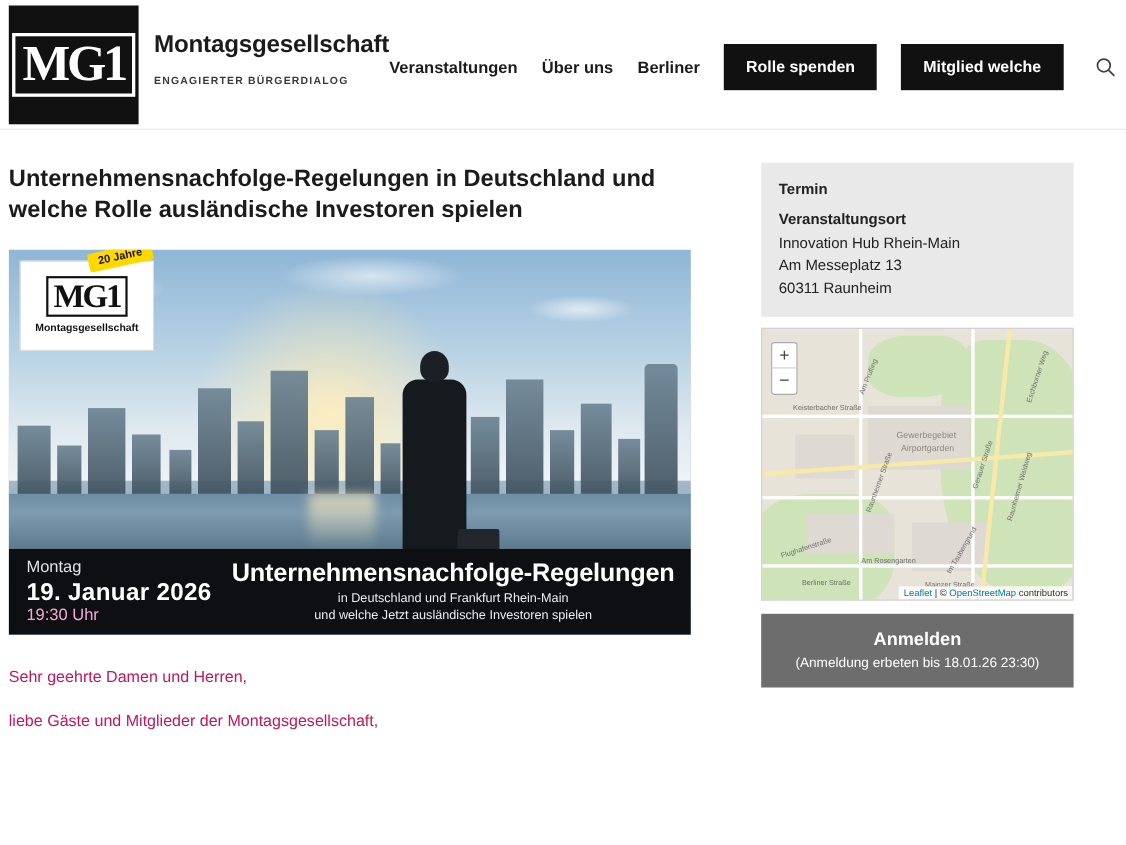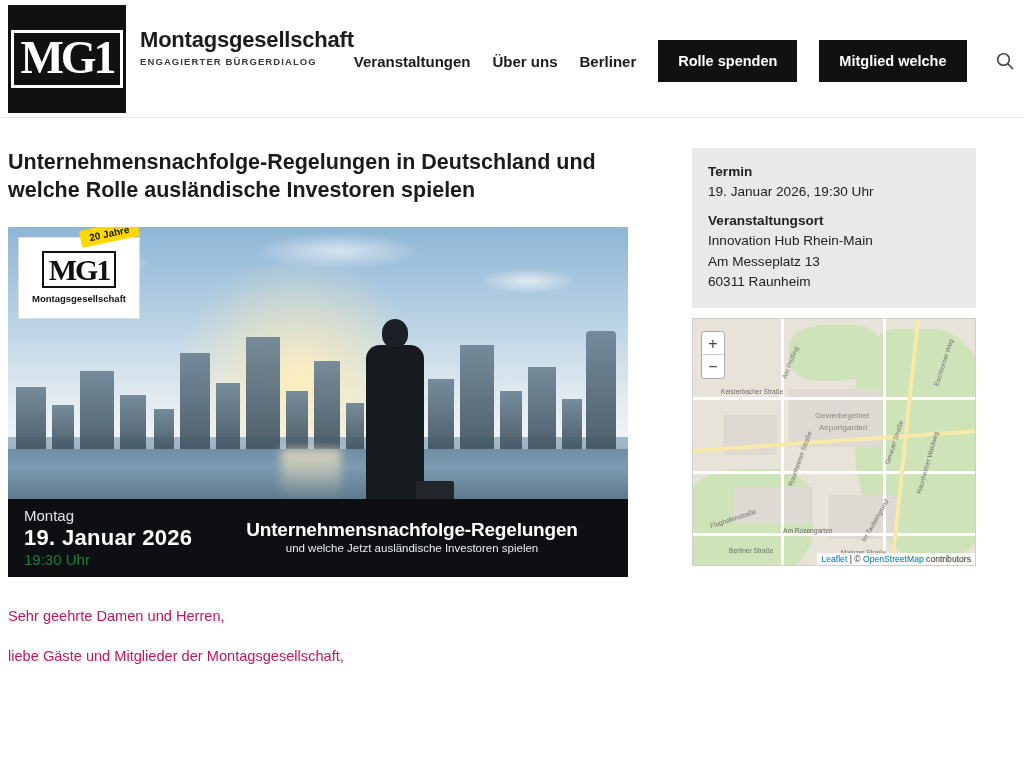--- a/index.html
+++ b/index.html
@@ -48,21 +48,21 @@
     font-weight: bold;
     color: #1b1b1b;
     letter-spacing: -0.2px;
     line-height: 1.1;
   }
   .brand-sub {
     font-size: 9.5px;
     font-weight: bold;
     letter-spacing: 1.1px;
     color: #3a3a3a;
-    margin-top: 4px;
+    margin-top: 16px;
   }
   .nav {
     margin-left: auto;
     margin-top: 40px;
     display: flex;
     align-items: center;
     gap: 22px;
     padding-right: 14px;
   }
   .nav-link {
@@ -191,23 +191,23 @@
     display: flex;
     align-items: center;
   }
   .hero-bar-left {
     width: 200px;
     padding-left: 16px;
     line-height: 1.18;
   }
   .hb-day { font-size: 15px; color: #dfe3e7; }
   .hb-date { font-size: 22px; font-weight: bold; letter-spacing: .3px; }
-  .hb-time { font-size: 15px; color: #15803d; }
+  .hb-time { font-size: 15px; color: #f9a8d4; }
   .hero-bar-right { flex: 1; text-align: center; padding-right: 12px; }
-  .hb-title { font-size: 19px; font-weight: bold; letter-spacing: -.2px; }
+  .hb-title { font-size: 23px; font-weight: bold; letter-spacing: -.2px; }
   .hb-sub { font-size: 11.5px; line-height: 1.35; margin-top: 3px; color: #e9edf0; }
 
   .body-text { margin-top: 28px; width: 600px; }
   .body-text p {
     margin: 0 0 18px 0;
     font-size: 14.6px;
     line-height: 1.55;
     color: #be185d;
   }
 
@@ -348,37 +348,37 @@
       <div class="hero-badge">20 Jahre</div>
 
       <div class="hero-bar">
         <div class="hero-bar-left">
           <div class="hb-day">Montag</div>
           <div class="hb-date">19. Januar 2026</div>
           <div class="hb-time">19:30 Uhr</div>
         </div>
         <div class="hero-bar-right">
           <div class="hb-title">Unternehmensnachfolge-Regelungen</div>
+          <div class="hb-sub">in Deutschland und Frankfurt Rhein-Main</div>
           <div class="hb-sub" style="margin-top:0">und welche Jetzt ausländische Investoren spielen</div>
         </div>
       </div>
     </div>
 
     <div class="body-text">
       <p>Sehr geehrte Damen und Herren,</p>
       <p>liebe Gäste und Mitglieder der Montagsgesellschaft,</p>
 
     </div>
   </div>
 
   <div class="sidebar">
 
     <div class="info-box">
       <b>Termin</b>
-      <div>19. Januar 2026, 19:30 Uhr</div>
       <div class="info-gap"></div>
       <b>Veranstaltungsort</b>
       <div>Innovation Hub Rhein-Main</div>
       <div>Am Messeplatz 13</div>
       <div>60311 Raunheim</div>
     </div>
 
     <div class="map">
       <div class="map-green-1"></div>
       <div class="map-green-2"></div>
@@ -414,15 +414,19 @@
       <div class="map-zoom">
         <div>+</div>
         <div>−</div>
       </div>
 
       <div class="map-attr">
         <a href="#">Leaflet</a><span> | © </span><a href="#">OpenStreetMap</a><span> contributors</span>
       </div>
     </div>
 
+    <div class="cta">
+      <div class="cta-title">Anmelden</div>
+      <div class="cta-sub">(Anmeldung erbeten bis 18.01.26 23:30)</div>
+    </div>
 
   </div>
 </div>
 
 </body></html>

